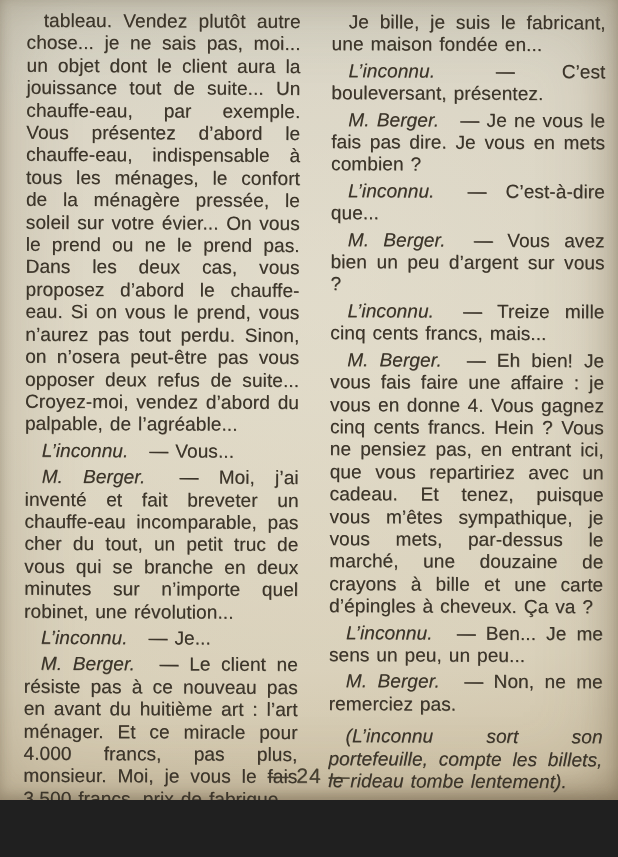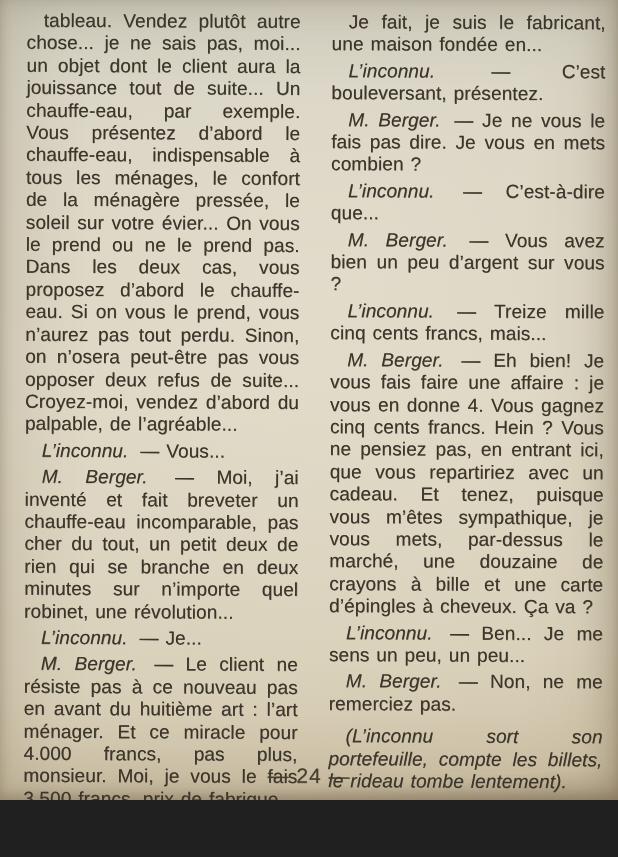--- a/index.html
+++ b/index.html
@@ -35,21 +35,21 @@
     letter-spacing: 0.1px;
     word-spacing: 1.5px;
   }
   .col p {
     margin: 0;
     text-indent: 17px;
     text-align: justify;
     text-shadow: 0.3px 0.3px 0 rgba(60, 53, 42, 0.55);
   }
   .col p + p { margin-top: 4px; }
-  .speaker { font-style: italic; margin-right: 5px; }
+  .speaker { font-style: italic; margin-right: 14px; }
   .stage { font-style: italic; margin-top: 10px !important; }
   .signature {
     text-align: right !important;
     padding-right: 16px;
     margin-top: 5px !important;
     text-indent: 0 !important;
   }
   .footer {
     position: absolute;
     left: 0;
@@ -65,27 +65,27 @@
 </style>
 </head>
 <body>
 
 <div class="page">
   <div class="columns">
 
     <div class="col">
       <p><span>tableau. Vendez plutôt autre chose... je ne sais pas, moi... un objet dont le client aura la jouissance tout de suite... Un chauffe-eau, par exemple. Vous présentez d’abord le chauffe-eau, indispensable à tous les ménages, le confort de la ménagère pressée, le soleil sur votre évier... On vous le prend ou ne le prend pas. Dans les deux cas, vous proposez d’abord le chauffe-eau. Si on vous le prend, vous n’aurez pas tout perdu. Sinon, on n’osera peut-être pas vous opposer deux refus de suite... Croyez-moi, vendez d’abord du palpable, de l’agréable...</span></p>
       <p><span class="speaker">L’inconnu.</span> <span>— Vous...</span></p>
-      <p><span class="speaker">M. Berger.</span> <span>— Moi, j’ai inventé et fait breveter un chauffe-eau incomparable, pas cher du tout, un petit deux de rien qui se branche en deux minutes sur n’importe quel robinet, une révolution...</span></p>
+      <p><span class="speaker">M. Berger.</span> <span>— Moi, j’ai inventé et fait breveter un chauffe-eau incomparable, pas cher du tout, un petit truc de vous qui se branche en deux minutes sur n’importe quel robinet, une révolution...</span></p>
       <p><span class="speaker">L’inconnu.</span> <span>— Je...</span></p>
       <p><span class="speaker">M. Berger.</span> <span>— Le client ne résiste pas à ce nouveau pas en avant du huitième art : l’art ménager. Et ce miracle pour 4.000 francs, pas plus, monsieur. Moi, je vous le fais 3.500 francs, prix de fabrique.</span></p>
     </div>
 
     <div class="col">
-      <p><span>Je fait, je suis le fabricant, une maison fondée en...</span></p>
+      <p><span>Je bille, je suis le fabricant, une maison fondée en...</span></p>
       <p><span class="speaker">L’inconnu.</span> <span>— C’est bouleversant, présentez.</span></p>
       <p><span class="speaker">M. Berger.</span> <span>— Je ne vous le fais pas dire. Je vous en mets combien ?</span></p>
       <p><span class="speaker">L’inconnu.</span> <span>— C’est-à-dire que...</span></p>
       <p><span class="speaker">M. Berger.</span> <span>— Vous avez bien un peu d’argent sur vous ?</span></p>
       <p><span class="speaker">L’inconnu.</span> <span>— Treize mille cinq cents francs, mais...</span></p>
       <p><span class="speaker">M. Berger.</span> <span>— Eh bien! Je vous fais faire une affaire : je vous en donne 4. Vous gagnez cinq cents francs. Hein ? Vous ne pensiez pas, en entrant ici, que vous repartiriez avec un cadeau. Et tenez, puisque vous m’êtes sympathique, je vous mets, par-dessus le marché, une douzaine de crayons à bille et une carte d’épingles à cheveux. Ça va ?</span></p>
       <p><span class="speaker">L’inconnu.</span> <span>— Ben... Je me sens un peu, un peu...</span></p>
       <p><span class="speaker">M. Berger.</span> <span>— Non, ne me remerciez pas.</span></p>
       <p class="stage"><span>(L’inconnu sort son portefeuille, compte les billets, le rideau tombe lentement).</span></p>
       <p class="signature">Sydeney.</p>

